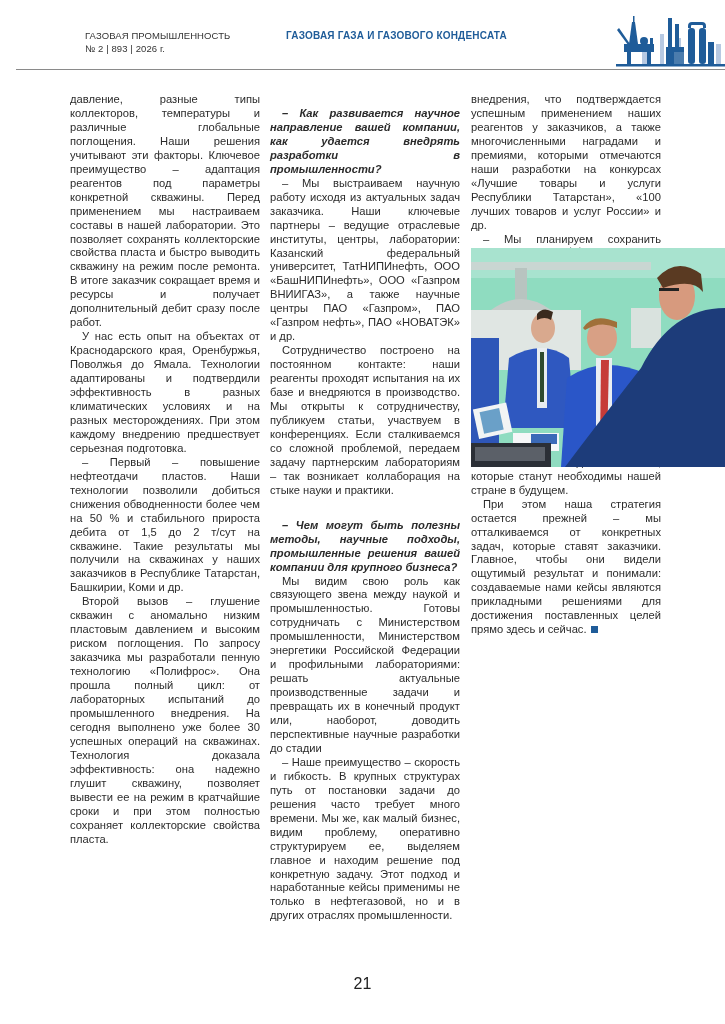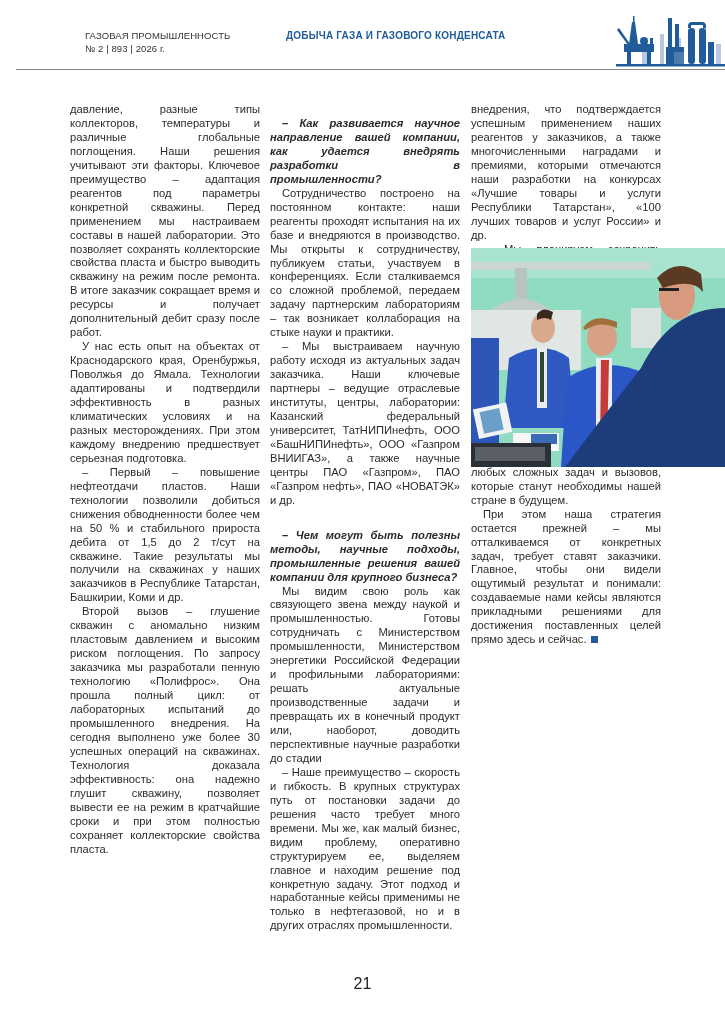--- a/index.html
+++ b/index.html
@@ -6,42 +6,42 @@
   body {
     width: 725px; height: 1024px; background: #ffffff; position: relative; overflow: hidden;
     font-family: "Liberation Sans", "DejaVu Sans", sans-serif; color: #2b2b2b;
   }
   .header { position: absolute; left: 0; top: 0; width: 725px; height: 70px; margin-left: 16px; }
   .journal { position: absolute; left: 69px; top: 29px; font-size: 9.5px; line-height: 13px; color: #333; letter-spacing: 0.1px; }
   .section-title { position: absolute; left: 270px; top: 30px; font-size: 10px; font-weight: bold; color: #1f5c99; letter-spacing: 0.2px; }
   .logo { position: absolute; left: 600px; top: 14px; width: 110px; height: 56px; }
   .rule { position: absolute; left: 0; top: 69px; width: 725px; height: 1px; background: #8a8a8a; }
 
-  .col { position: absolute; top: 103px; width: 190px; font-size: 11.2px; line-height: 13.95px; text-align: justify; hyphens: manual; }
+  .col { position: absolute; top: 93px; width: 190px; font-size: 11.2px; line-height: 13.95px; text-align: justify; hyphens: manual; }
   .col1 { left: 70px; }
   .col2 { left: 270px; }
   .col3 { left: 471px; }
   .col p { margin: 0; text-indent: 12px; }
   .col p.noind { text-indent: 0; }
   .col p.q { font-weight: bold; font-style: italic; margin-top: 14px; }
   .col p.q.first { margin-top: 14px; }
   .endmark { display: inline-block; width: 7px; height: 7px; background: #1f5c99; margin-left: 4px; vertical-align: 0; }
 
   .photo { position: absolute; left: 471px; top: 248px; width: 254px; height: 219px; overflow: hidden; background: #7fd6b8; }
   .pagenum { position: absolute; left: 0; width: 725px; top: 975px; text-align: center; font-size: 16px; color: #222; }
 </style>
 </head>
 <body>
 
 <div class="header">
   <div class="journal">
     <div>ГАЗОВАЯ ПРОМЫШЛЕННОСТЬ</div>
     <div>№ 2 | 893 | 2026 г.</div>
   </div>
-  <div class="section-title">ДОБЫЧА ГАЗА И ГАЗОВОГО КОНДЕНСАТА</div>
+  <div class="section-title">ГАЗОВАЯ ГАЗА И ГАЗОВОГО КОНДЕНСАТА</div>
   <svg class="logo" viewBox="0 0 110 56">
 
     <rect x="26" y="28" width="6" height="22" fill="#b7c9e2"></rect>
     <rect x="44" y="20" width="4" height="30" fill="#b7c9e2"></rect>
     <rect x="60" y="24" width="5" height="26" fill="#b7c9e2"></rect>
     <rect x="100" y="30" width="5" height="20" fill="#b7c9e2"></rect>
 
     <polygon points="3,14 14,30 12,31 1,16" fill="#1f5c99"></polygon>
     <polygon points="16,8 19,8 22,30 13,30" fill="#1f5c99"></polygon>
     <rect x="17" y="2" width="1.5" height="6" fill="#1f5c99"></rect>
@@ -67,31 +67,31 @@
 
 <div class="col col1">
   <p class="noind">давление, разные типы коллекторов, температуры и различные глобальные поглощения. Наши решения учитывают эти факторы. Ключевое преимущество – адаптация реагентов под параметры конкретной скважины. Перед применением мы настраиваем составы в нашей лаборатории. Это позволяет сохранять коллекторские свойства пласта и быстро выводить скважину на режим после ремонта. В итоге заказчик сокращает время и ресурсы и получает дополнительный дебит сразу после работ.</p>
   <p>У нас есть опыт на объектах от Краснодарского края, Оренбуржья, Поволжья до Ямала. Технологии адаптированы и подтвердили эффективность в разных климатических условиях и на разных месторождениях. При этом каждому внедрению предшествует серьезная подготовка.</p>
   <p>– Первый – повышение нефтеотдачи пластов. Наши технологии позволили добиться снижения обводненности более чем на 50 % и стабильного прироста дебита от 1,5 до 2 т/сут на скважине. Такие результаты мы получили на скважинах у наших заказчиков в Республике Татарстан, Башкирии, Коми и др.</p>
   <p>Второй вызов – глушение скважин с аномально низким пластовым давлением и высоким риском поглощения. По запросу заказчика мы разработали пенную технологию «Полифрос». Она прошла полный цикл: от лабораторных испытаний до промышленного внедрения. На сегодня выполнено уже более 30 успешных операций на скважинах. Технология доказала эффективность: она надежно глушит скважину, позволяет вывести ее на режим в кратчайшие сроки и при этом полностью сохраняет коллекторские свойства пласта.</p>
 </div>
 
 <div class="col col2">
   <p class="q first">– Как развивается научное направление вашей компании, как удается внедрять разработки в промышленности?</p>
+  <p>– Мы выстраиваем научную работу исходя из актуальных задач заказчика. Наши ключевые партнеры – ведущие отраслевые институты, центры, лаборатории: Казанский федеральный университет, ТатНИПИнефть, ООО «БашНИПИнефть», ООО «Газпром ВНИИГАЗ», а также научные центры ПАО «Газпром», ПАО «Газпром нефть», ПАО «НОВАТЭК» и др.</p>
   <p>Сотрудничество построено на постоянном контакте: наши реагенты проходят испытания на их базе и внедряются в производство. Мы открыты к сотрудничеству, публикуем статьи, участвуем в конференциях. Если сталкиваемся со сложной проблемой, передаем задачу партнерским лабораториям – так возникает коллаборация на стыке науки и практики.</p>
-  <p>– Мы выстраиваем научную работу исходя из актуальных задач заказчика. Наши ключевые партнеры – ведущие отраслевые институты, центры, лаборатории: Казанский федеральный университет, ТатНИПИнефть, ООО «БашНИПИнефть», ООО «Газпром ВНИИГАЗ», а также научные центры ПАО «Газпром», ПАО «Газпром нефть», ПАО «НОВАТЭК» и др.</p>
   <p class="q" style="margin-top:21px">– Чем могут быть полезны методы, научные подходы, промышленные решения вашей компании для крупного бизнеса?</p>
   <p>Мы видим свою роль как связующего звена между наукой и промышленностью. Готовы сотрудничать с Министерством промышленности, Министерством энергетики Российской Федерации и профильными лабораториями: решать актуальные производственные задачи и превращать их в конечный продукт или, наоборот, доводить перспективные научные разработки до стадии</p>
   <p>– Наше преимущество – скорость и гибкость. В крупных структурах путь от постановки задачи до решения часто требует много времени. Мы же, как малый бизнес, видим проблему, оперативно структурируем ее, выделяем главное и находим решение под конкретную задачу. Этот подход и наработанные кейсы применимы не только в нефтегазовой, но и в других отраслях промышленности.</p>
 </div>
 
 <div class="col col3">
   <p class="noind">внедрения, что подтверждается успешным применением наших реагентов у заказчиков, а также многочисленными наградами и премиями, которыми отмечаются наши разработки на конкурсах «Лучшие товары и услуги Республики Татарстан», «100 лучших товаров и услуг России» и др.</p>
   <p>– Мы планируем сохранить вектор на эффективные и практичные решения для наших заказчиков. Видим потенциал в повышении оперативности и производительности труда, внедрении новых эффективных методов управления и контроля, в расширении географии работы нашей компании и спектра отраслей для применения наших технологий – не только в области добычи энергоресурсов, но и на объектах газо- и нефтепереработки, в других областях промышленности, а также для любых сложных задач и вызовов, которые станут необходимы нашей стране в будущем.</p>
-  <p><span>При этом наша стратегия остается прежней – мы отталкиваемся от конкретных задач, требует ставят заказчики. Главное, чтобы они видели ощутимый результат и понимали: создаваемые нами кейсы являются прикладными решениями для достижения поставленных целей прямо здесь и сейчас.</span><span class="endmark"></span></p>
+  <p><span>При этом наша стратегия остается прежней – мы отталкиваемся от конкретных задач, которые ставят заказчики. Главное, чтобы они видели ощутимый результат и понимали: создаваемые нами кейсы являются прикладными решениями для достижения поставленных целей прямо здесь и сейчас.</span><span class="endmark"></span></p>
 </div>
 
 <svg class="photo" viewBox="0 0 254 219" preserveAspectRatio="none">
   <rect x="0" y="0" width="254" height="219" fill="#8fdcc0"></rect>
   <rect x="0" y="0" width="254" height="30" fill="#a8e3cf"></rect>
   <rect x="0" y="14" width="180" height="8" fill="#c9d6d2"></rect>
   <rect x="44" y="20" width="12" height="40" fill="#b8c4c0"></rect>
   <path d="M20 62 Q50 40 80 62 Z" fill="#c4ccc9"></path>
   <rect x="0" y="62" width="110" height="60" fill="#e0e6e3"></rect>
   <rect x="160" y="60" width="30" height="40" fill="#d9e2de"></rect>

